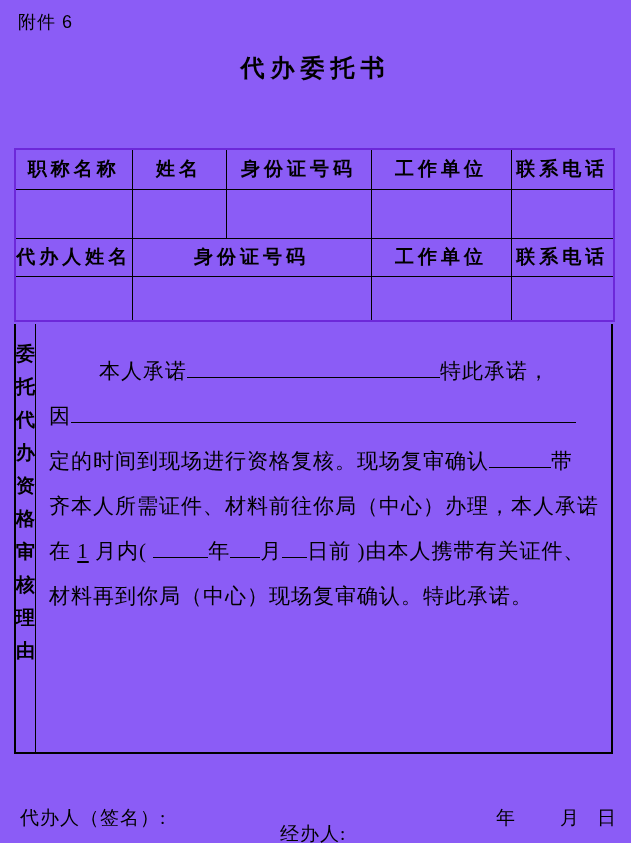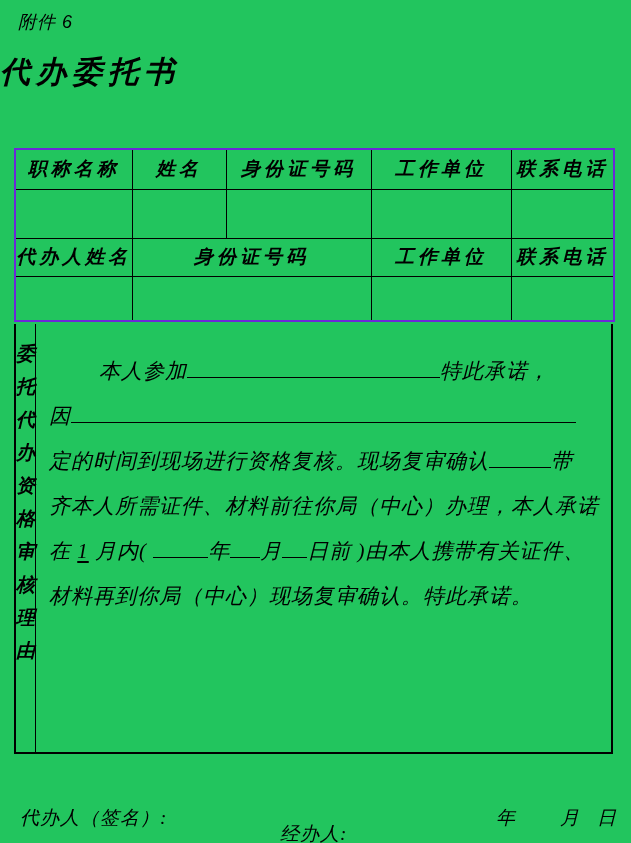--- a/index.html
+++ b/index.html
@@ -1,28 +1,28 @@
 <!DOCTYPE html>
 <html><head>
 <meta charset="utf-8">
 <style>
   * { margin:0; padding:0; box-sizing:border-box; }
   html,body { background:#fff; }
   .page {
-    position:relative; width:631px; height:843px; background:#22c55e;
-    color:#000; font-family:"Liberation Serif", serif; overflow:hidden;font-style:italic;
+    position:relative; width:631px; height:843px; background:#8b5cf6;
+    color:#000; font-family:"Liberation Serif", serif; overflow:hidden;
   }
   .attachment {
     position:absolute; left:18px; top:10px;
     font-family:"Liberation Sans", sans-serif;
     font-size:18px; letter-spacing:1px;
   }
   .doc-title {
     position:absolute; left:0; top:52px; width:100%;
-    text-align:left; font-size:30px; font-weight:bold; letter-spacing:6px;
+    text-align:center; font-size:24px; font-weight:bold; letter-spacing:6px;
   }
   .app-table {
     position:absolute; left:14px; top:148px; width:599px;
     border-collapse:collapse; table-layout:fixed;
     border:2px solid #6d28d9;
   }
   .app-table td {
     border:1px solid #000; text-align:center; vertical-align:middle;
     font-size:19px; overflow:hidden;
   }
@@ -115,21 +115,21 @@
         <span>代</span>
         <span>办</span>
         <span>资</span>
         <span>格</span>
         <span>审</span>
         <span>核</span>
         <span>理</span>
         <span>由</span>
       </div>
     <div class="reason-content">
-        <div class="tline"><span class="indent" style="width: 50px;"></span><span>本人参加</span><span class="u" style="width: 253px;"></span><span>特此承诺，</span></div>
+        <div class="tline"><span class="indent" style="width: 50px;"></span><span>本人承诺</span><span class="u" style="width: 253px;"></span><span>特此承诺，</span></div>
         <div class="tline"><span>因</span><span class="u" style="width: 505px;"></span></div>
         <div class="tline"><span>定的时间到现场进行资格复核。现场复审确认</span><span class="u" style="width: 62px;"></span><span>带</span></div>
         <div class="tline"><span>齐本人所需证件、材料前往你局（中心）办理，本人承诺</span></div>
         <div class="tline"><span>在 </span><span class="tu">1</span><span> 月内( </span><span class="u" style="width: 55px;"></span><span>年</span><span class="u" style="width: 30px;"></span><span>月</span><span class="u" style="width: 25px;"></span><span>日前 )由本人携带有关证件、</span></div>
         <div class="tline"><span>材料再到你局（中心）现场复审确认。特此承诺。</span></div>
       </div>
   </div>
 
   <div class="footer">
     <span class="f-agent">代办人（签名）:</span>

